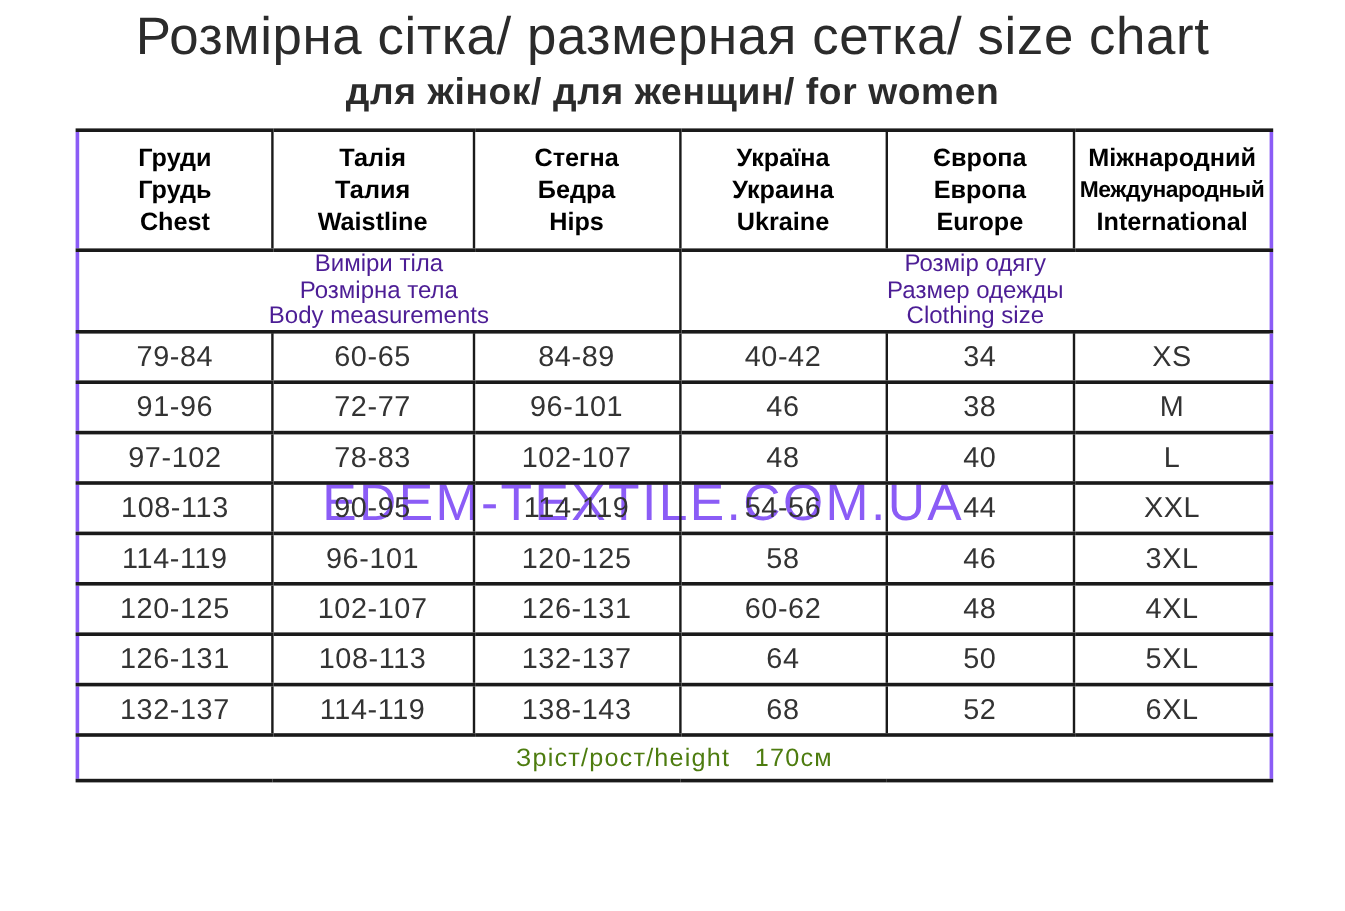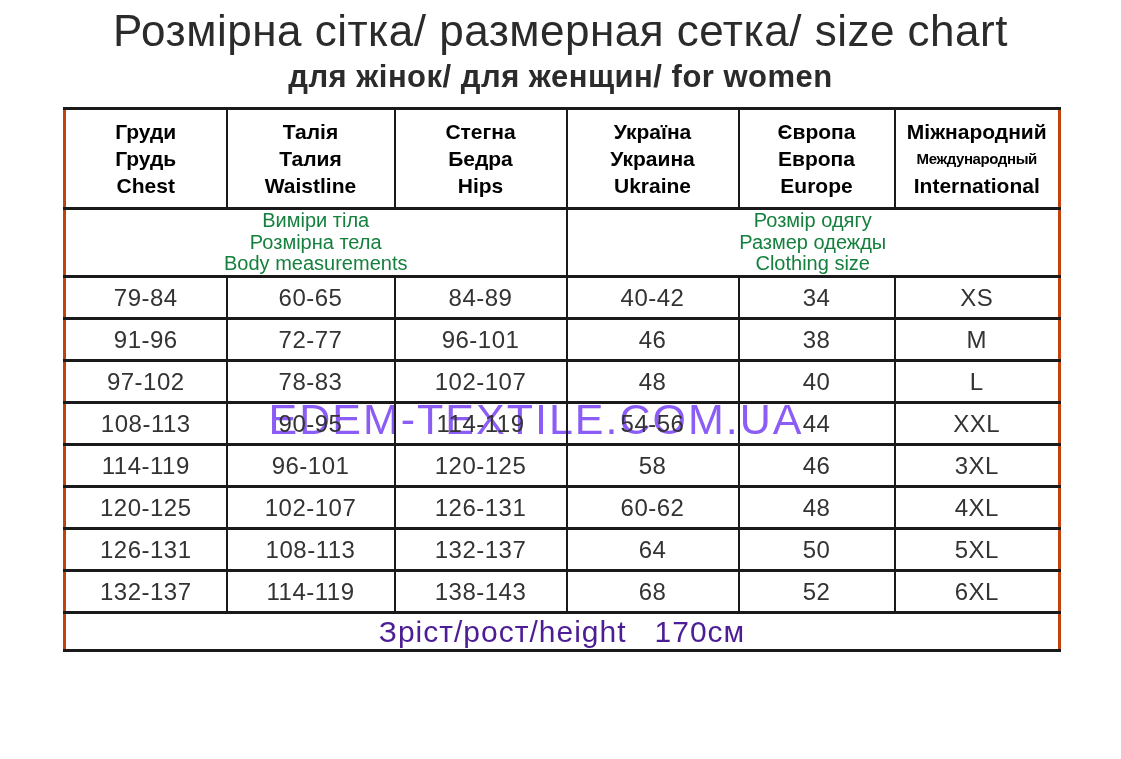--- a/index.html
+++ b/index.html
@@ -56,56 +56,56 @@
     background: transparent;
   }
   .size-table th, .size-table td {
     border: solid #1a1a1a;
     border-width: 3px 2px;
     text-align: center;
     vertical-align: middle;
     background: transparent;
     padding: 0;
   }
-  .size-table { border: 3px solid #c2410c; }
+  .size-table { border: 3px solid #8b5cf6; }
   col.c1 { width: 162px; }
   col.c2 { width: 168px; }
   col.c3 { width: 172px; }
   col.c4 { width: 172px; }
   col.c5 { width: 156px; }
   col.c6 { width: 165px; }
   tr.col-headers th {
     height: 100px;
     font-size: 21px;
     line-height: 27px;
     font-weight: 700;
     color: #000000;
   }
   tr.col-headers .ln { display: block; white-space: nowrap; }
-  tr.col-headers .ln-squeeze { font-size: 15px; letter-spacing: -0.4px; }
+  tr.col-headers .ln-squeeze { font-size: 19px; letter-spacing: -0.4px; }
   tr.group-headers td {
     height: 68px;
     font-size: 20px;
     line-height: 21.5px;
     font-weight: 400;
-    color: #15803d;
+    color: #4c1d95;
   }
   tr.group-headers .ln { display: block; }
   tr.data-row td {
     height: 42px;
     font-size: 24px;
     font-weight: 400;
     letter-spacing: 0.5px;
     color: #333333;
   }
   tr.footer-row td {
     height: 38px;
-    font-size: 30px;
+    font-size: 21px;
     letter-spacing: 1px;
-    color: #4c1d95;
+    color: #4d7c0f;
     white-space: pre;
   }
 </style>
 </head>
 <body>
 
 <div class="page">
 
   <div class="title">Розмірна сітка/ размерная сетка/ size chart</div>
   <div class="subtitle">для жінок/ для женщин/ for women</div>

